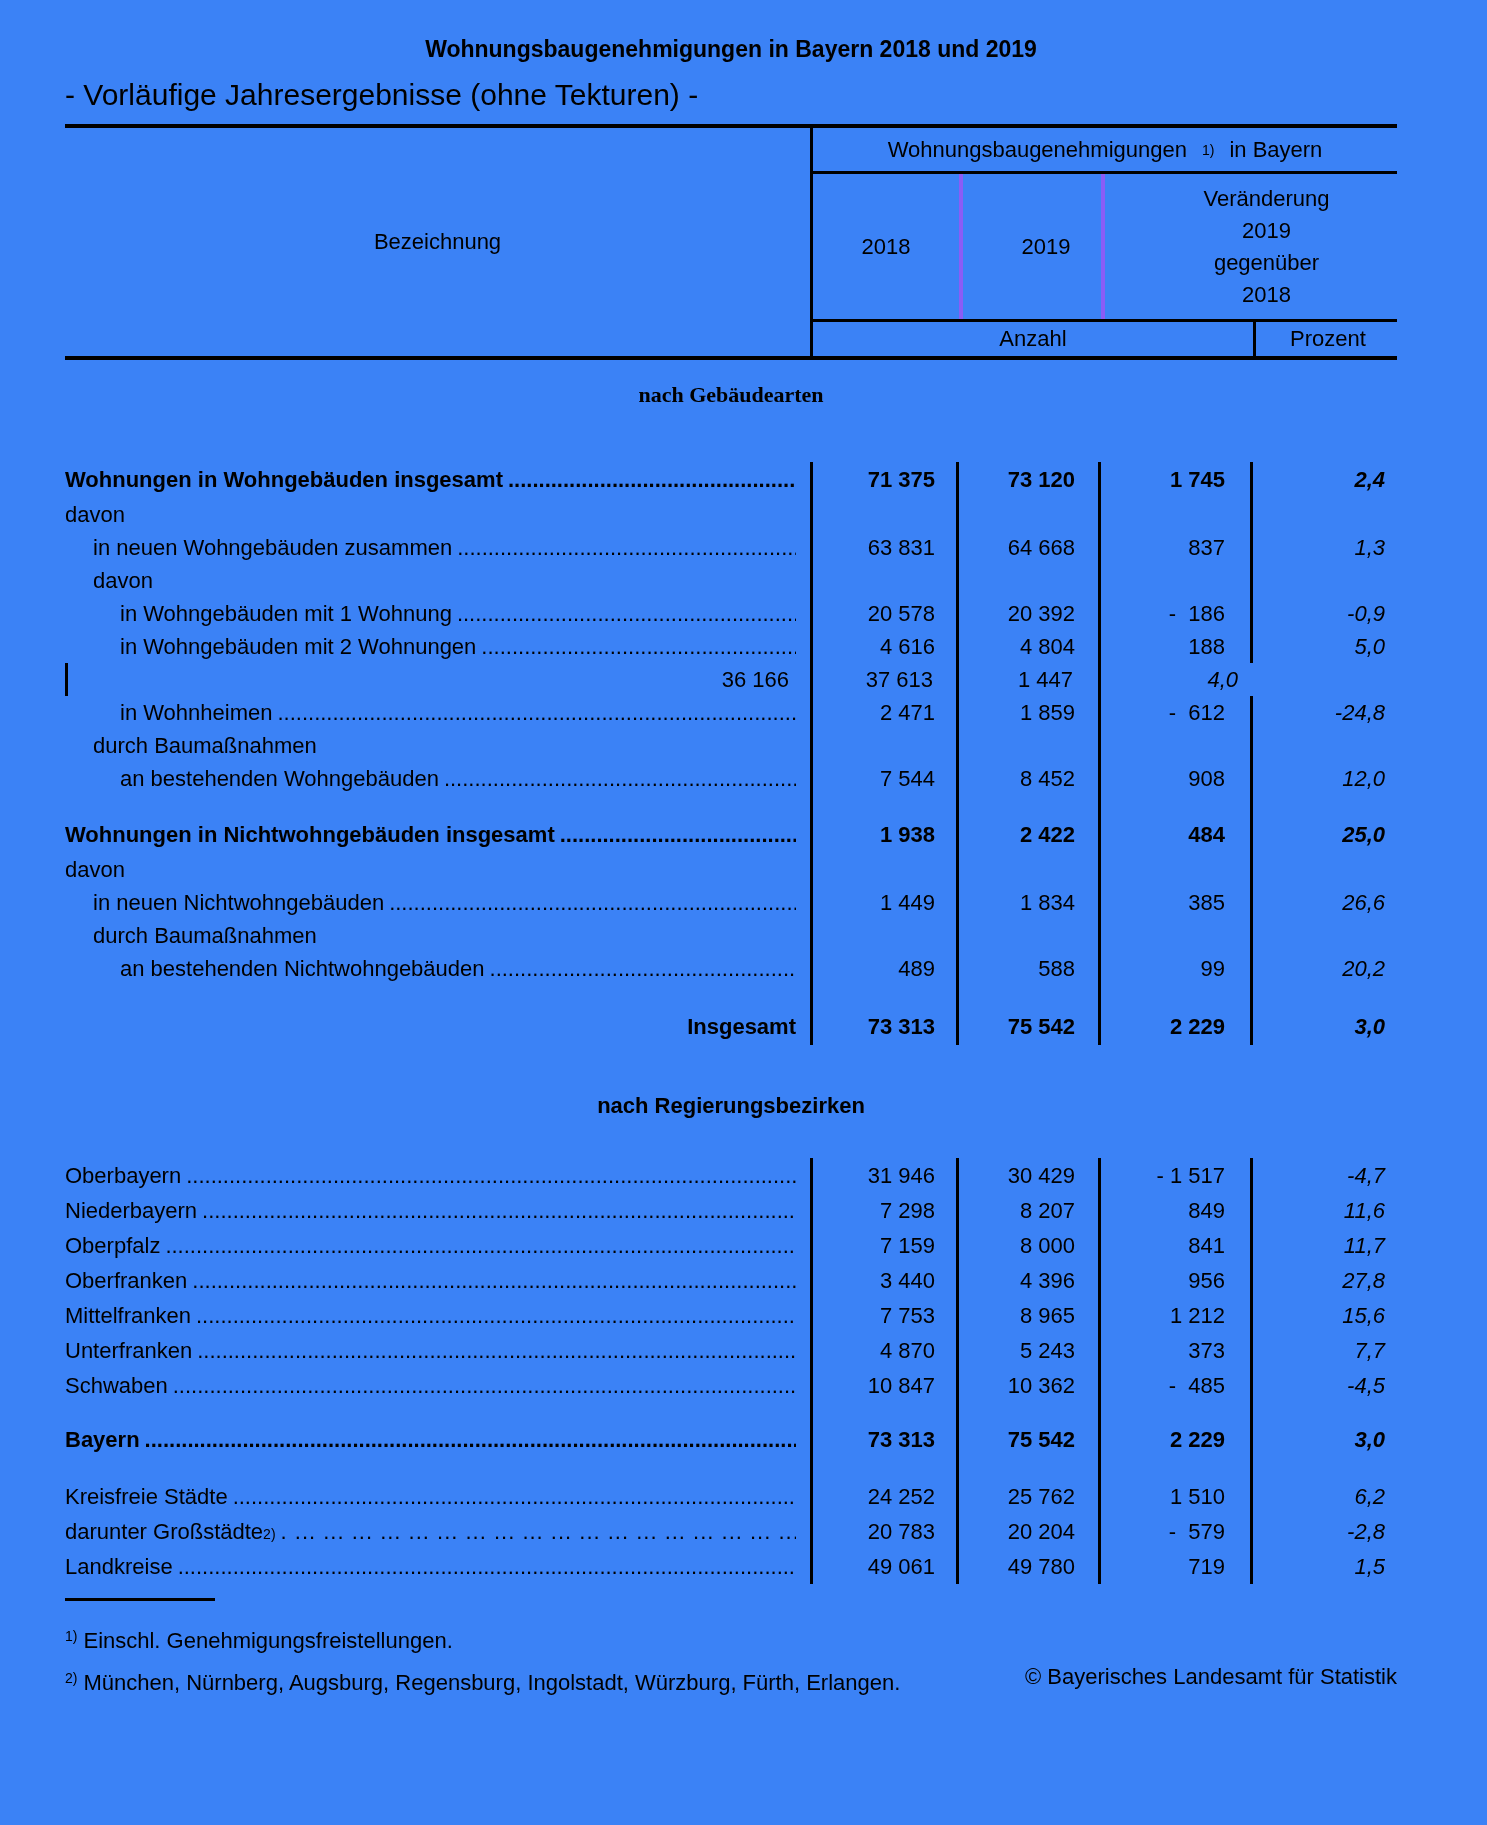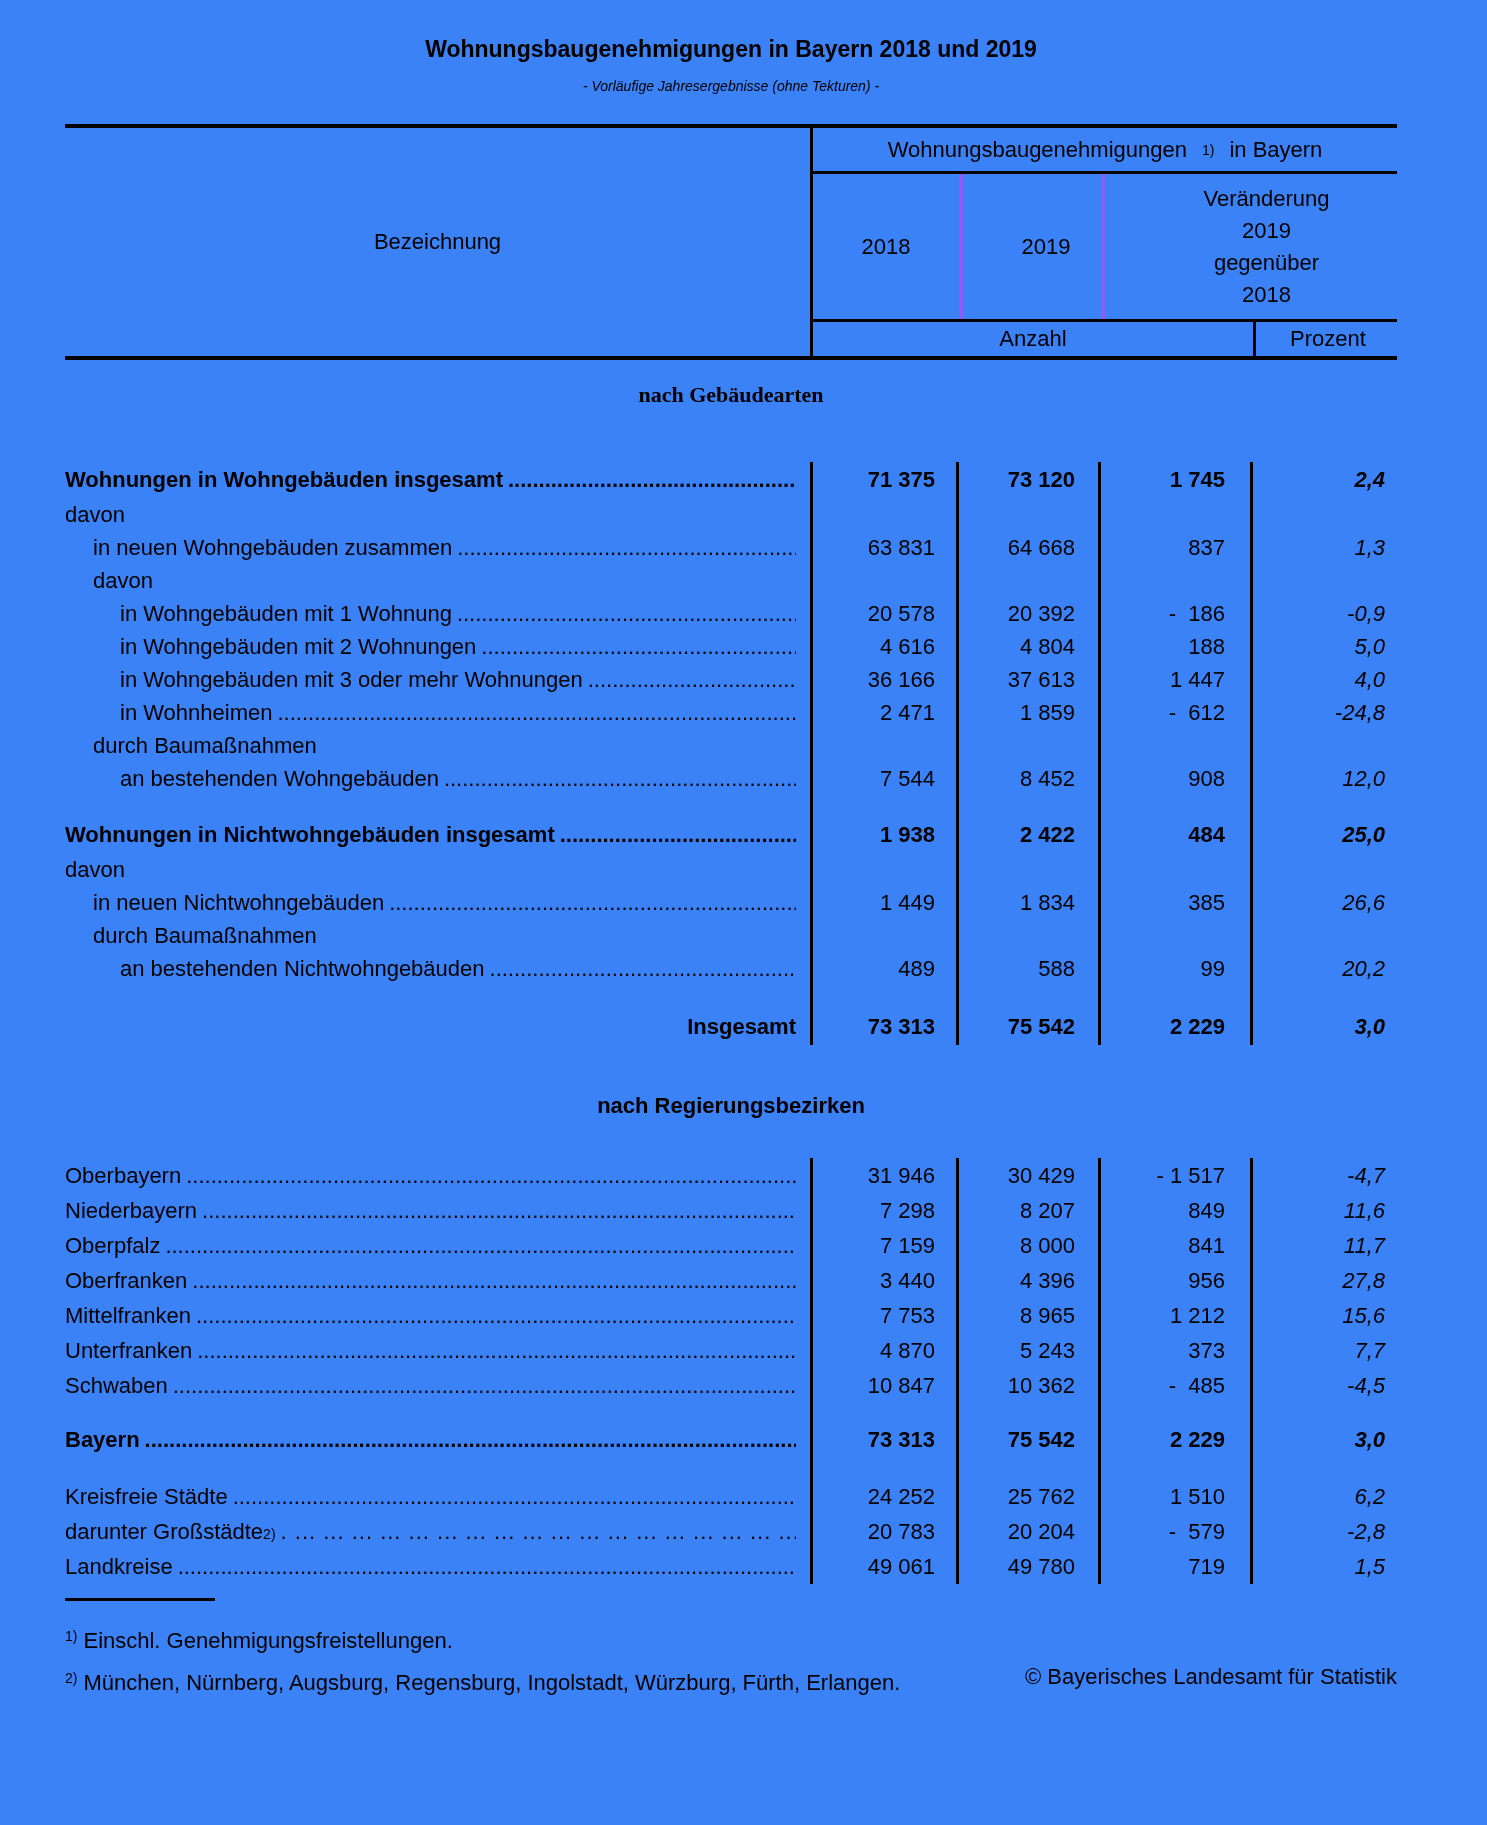--- a/index.html
+++ b/index.html
@@ -6,21 +6,21 @@
   html,body { background:#ffffff; }
   .sheet {
     position:relative; width:1487px; height:1825px; background:#3b82f6;
     font-family:"Liberation Sans","DejaVu Sans",sans-serif;
     color:#000; font-size:22px;
   }
   .content { position:absolute; left:65px; width:1332px; }
 
   
   .title   { top:36px; text-align:center; font-weight:bold; font-size:23px; }
-  .subtitle{ top:78px; text-align:center; font-size:14px;font-style:italic; }
+  .subtitle{ top:78px; text-align:left; font-size:30px; }
 
   
   .thead { top:124px; border-top:4px solid #000; border-bottom:4px solid #000; display:grid; grid-template-columns:745px 587px; }
   .bezcell { display:flex; align-items:center; justify-content:center; }
   .thead-right { border-left:3px solid #000; display:flex; flex-direction:column; }
   .group-row { height:46px; border-bottom:3px solid #000; display:flex; align-items:center; justify-content:center;gap:15px; }
   .sup { font-size:14px; vertical-align:super; line-height:1; }
   .yr-row { height:148px; border-bottom:3px solid #000; display:grid; grid-template-columns:146px 142px 299px; }
   .yr-cell { display:flex; align-items:center; justify-content:center; }
   .yr-cell + .yr-cell { border-left:4px solid #8b5cf6;padding-left:28px; }
@@ -194,24 +194,20 @@
         </div>
       <div class="c">
           <span class="chg">188</span>
         </div>
       <div class="c">
           <span class="pct">5,0</span>
         </div>
     </div>
 
     <div class="row">
-      <div class="lbl ind2">
-          <span>in Wohngebäuden mit 3 oder mehr Wohnungen</span>
-          <span class="leader"></span>
-        </div>
       <div class="c">
           <span class="num">36 166</span>
         </div>
       <div class="c">
           <span class="num2">37 613</span>
         </div>
       <div class="c">
           <span class="chg">1 447</span>
         </div>
       <div class="c">

